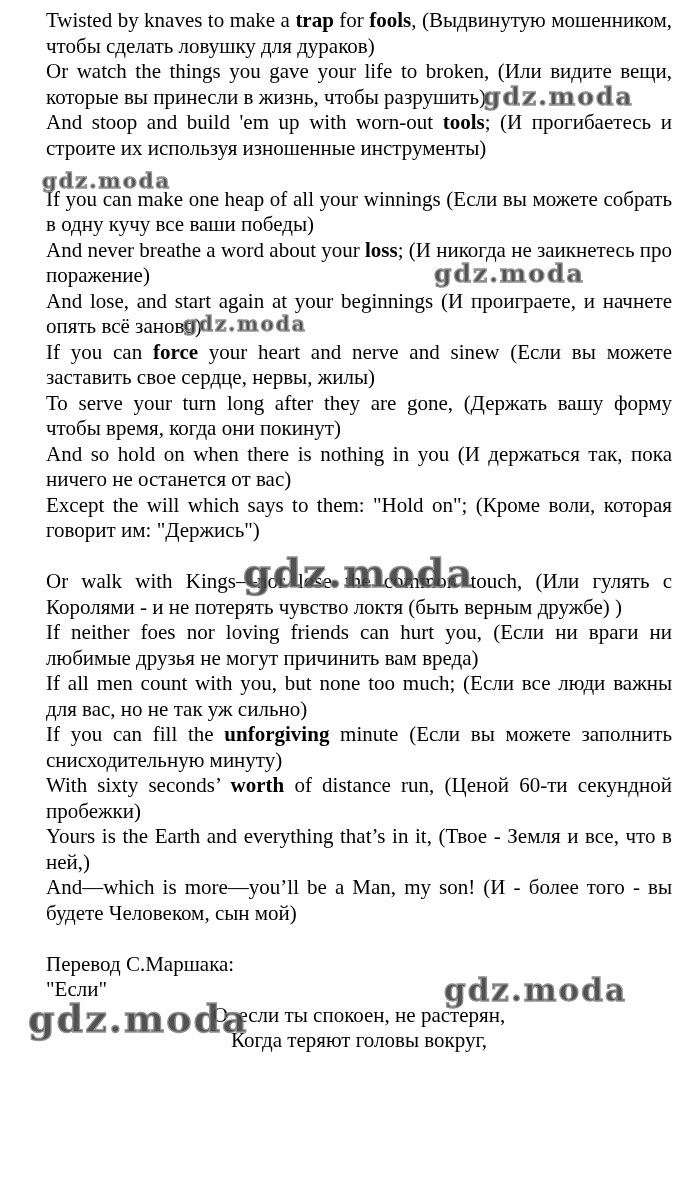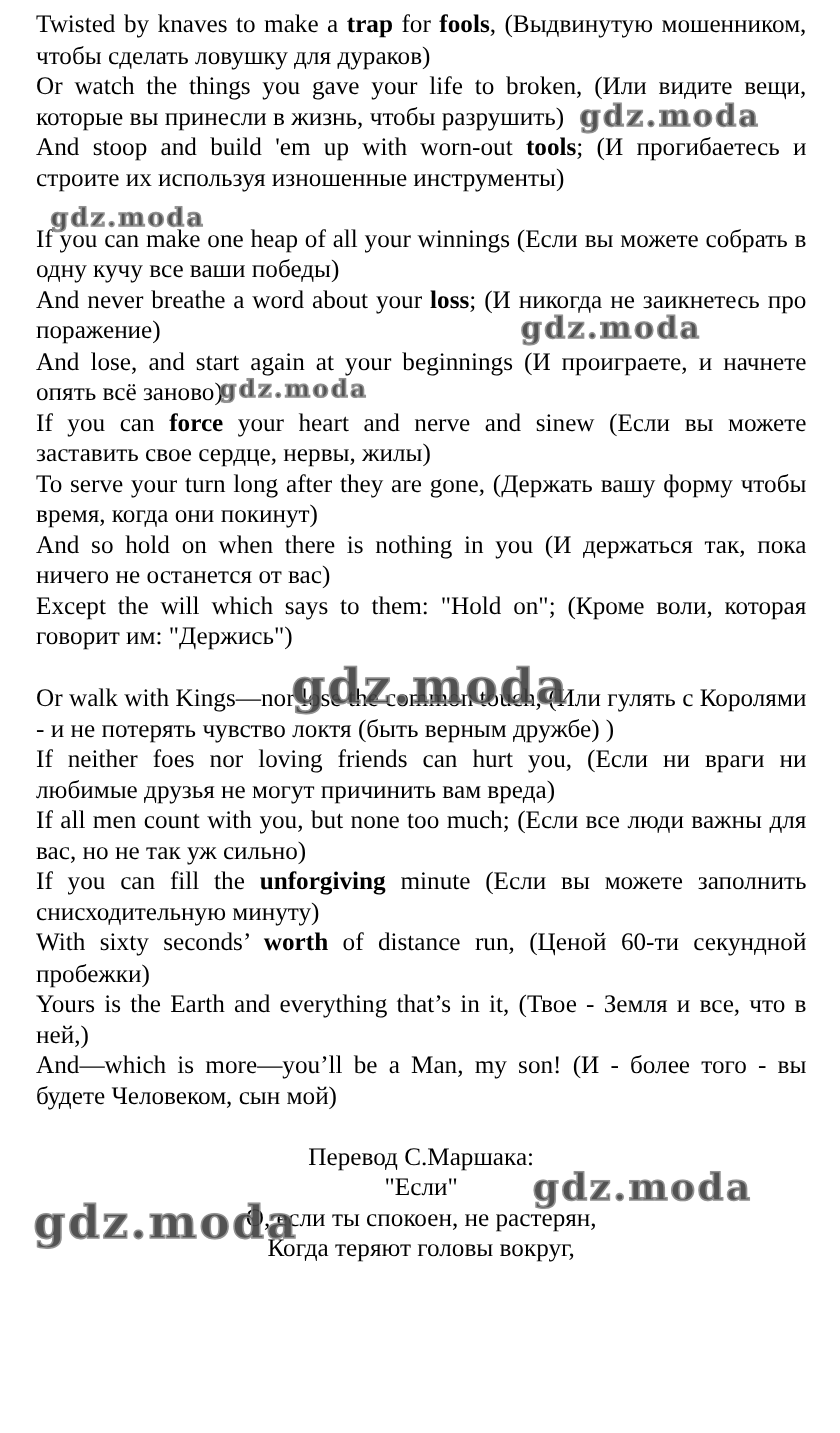--- a/index.html
+++ b/index.html
@@ -7,29 +7,29 @@
   body {
     width: 700px;
     height: 1194px;
     background: #ffffff;
     color: #000000;
     position: relative;
     overflow: hidden;
     font-family: "Liberation Serif", "DejaVu Serif", serif;
   }
   .content {
-    padding: 8px 28px 0 30px;
+    padding: 8px 28px 0 46px;
   }
   .pline {
     font-size: 21px;
     line-height: 25.5px;
     text-align: justify;
     color: #000;
   }
-  .pline.center { text-align: center; }
+  .pline.center { }
   .pline.left   { text-align: center; }
   .pline b { font-weight: 700; }
   .spacer { height: 25.5px; }
   .watermark {
     position: absolute;
     font-family: "DejaVu Serif", serif;
     font-weight: 700;
     letter-spacing: 2px;
     line-height: 1;
     white-space: nowrap;

